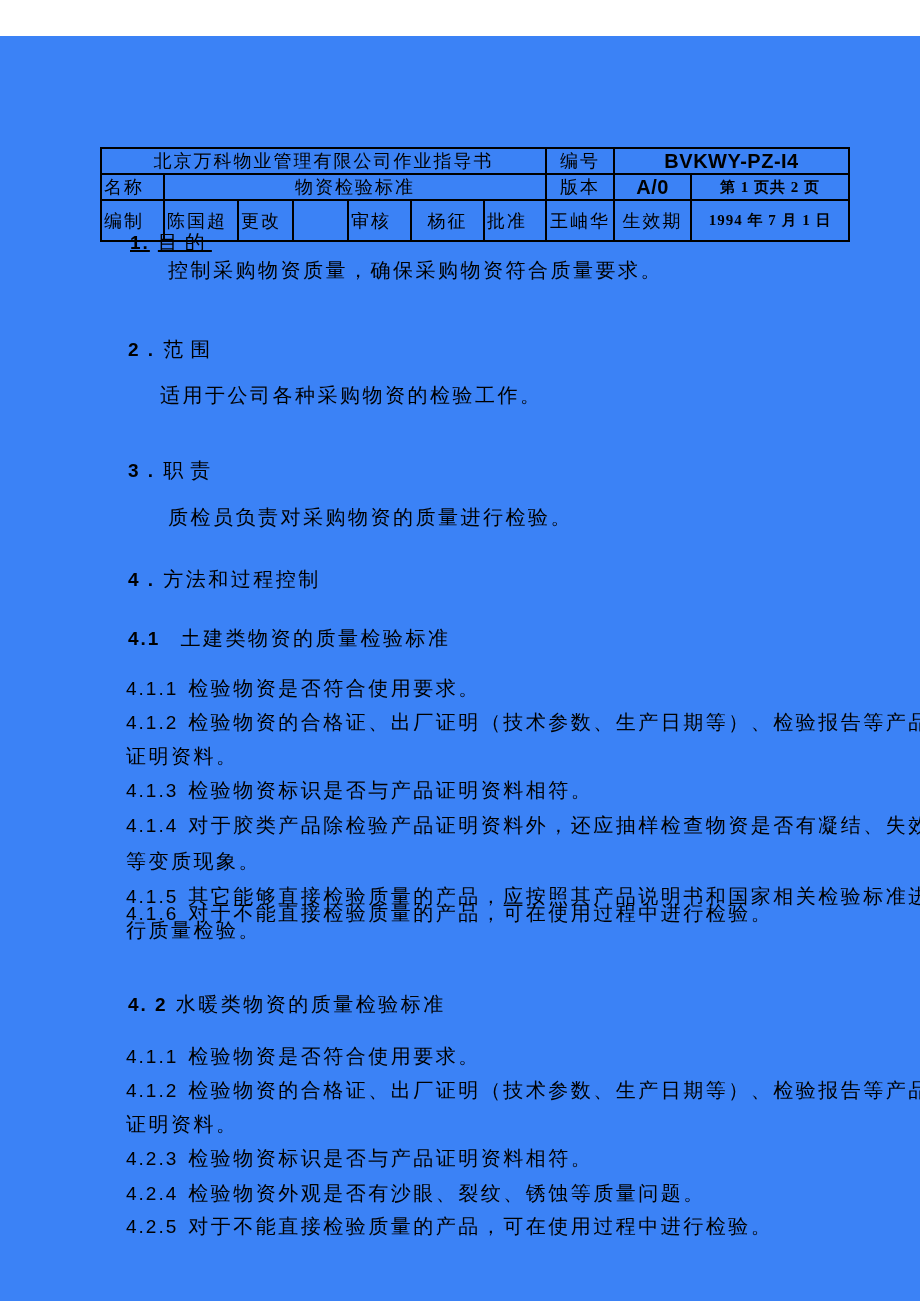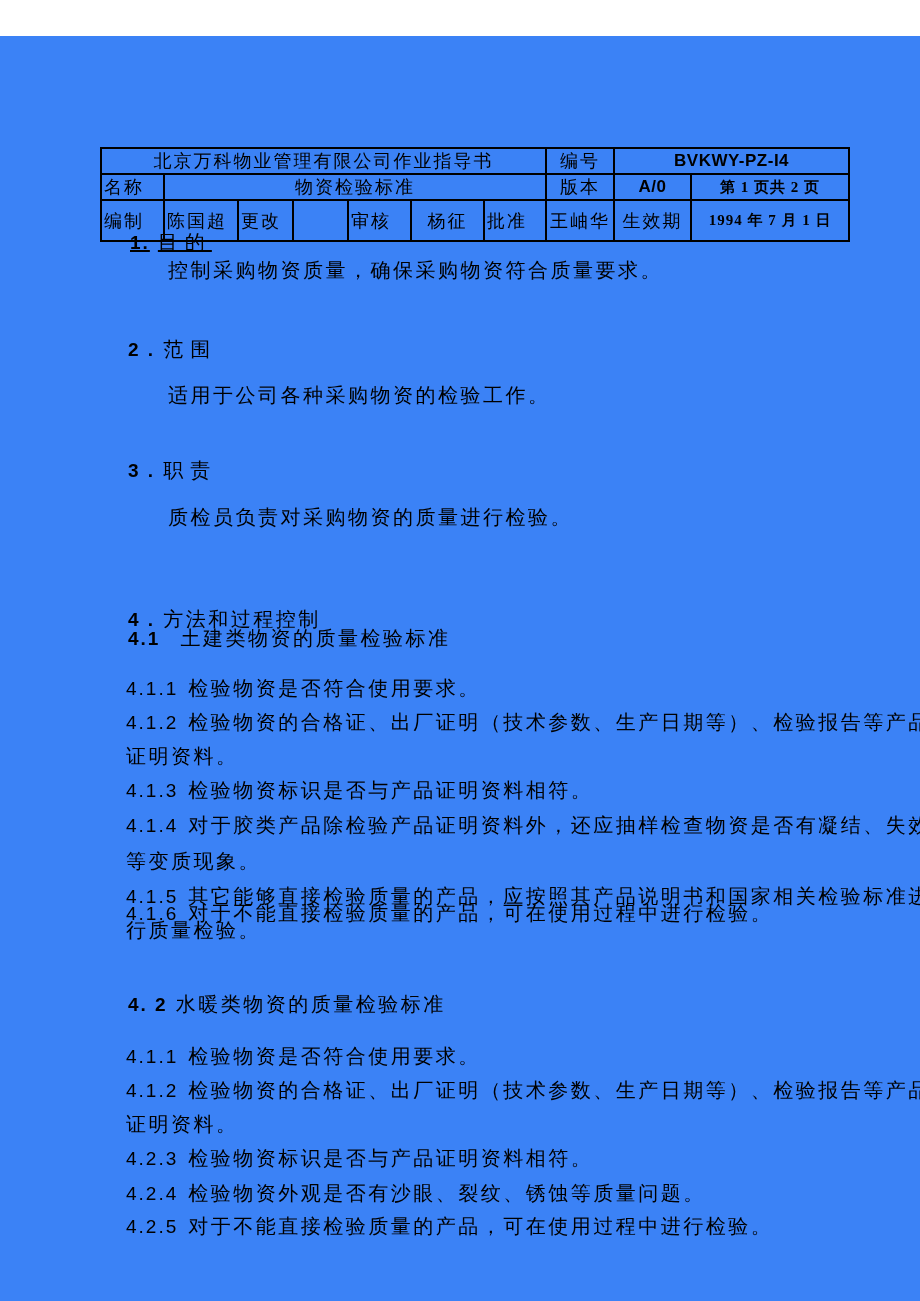--- a/index.html
+++ b/index.html
@@ -33,21 +33,21 @@
     padding: 0 2px;
     overflow: hidden;
     white-space: nowrap;
   }
   .hdr-table tr { height: 25px; }
   .hdr-table tr.r3 { height: 41px; }
   .hdr-table td.lbl-left { text-align: left; }
   .hdr-table td.bold-code {
     font-family: "Liberation Sans", "DejaVu Sans", sans-serif;
     font-weight: bold;
-    font-size: 17px;
+    font-size: 20px;
     letter-spacing: 0.5px;
   }
   .hdr-table td.semi-bold {
     font-weight: bold;
     font-size: 15px;
     letter-spacing: 1px;
   }
 
   
   .line {
@@ -116,32 +116,32 @@
   <div class="line sec-h sp-wide" style="left:130px; top:193px;text-decoration:underline;">
     <span class="num">1.</span><span class="zh">目的</span>
   </div>
   <div class="line" style="left:168px; top:221px;">
     <span class="zh">控制采购物资质量，确保采购物资符合质量要求。</span>
   </div>
 
   <div class="line sec-h sp-wide" style="left:128px; top:300px;">
     <span class="num">2 .</span><span class="zh">范围</span>
   </div>
-  <div class="line" style="left:168px; top:346px;">
+  <div class="line" style="left:160px; top:346px;">
     <span class="zh">适用于公司各种采购物资的检验工作。</span>
   </div>
 
   <div class="line sec-h sp-wide" style="left:128px; top:421px;">
     <span class="num">3 .</span><span class="zh">职责</span>
   </div>
   <div class="line" style="left:168px; top:468px;">
     <span class="zh">质检员负责对采购物资的质量进行检验。</span>
   </div>
 
-  <div class="line sec-h" style="left:128px; top:570px;">
+  <div class="line sec-h" style="left:128px; top:530px;">
     <span class="num">4 .</span><span class="zh">方法和过程控制</span>
   </div>
 
   <div class="line sub-h" style="left:128px; top:589px;">
     <span class="num">4.1</span><span class="zh">土建类物资的质量检验标准</span>
   </div>
 
   <div class="line item" style="left:126px; top:639px;">
     <span class="num">4.1.1</span><span class="zh">检验物资是否符合使用要求。</span>
   </div>

